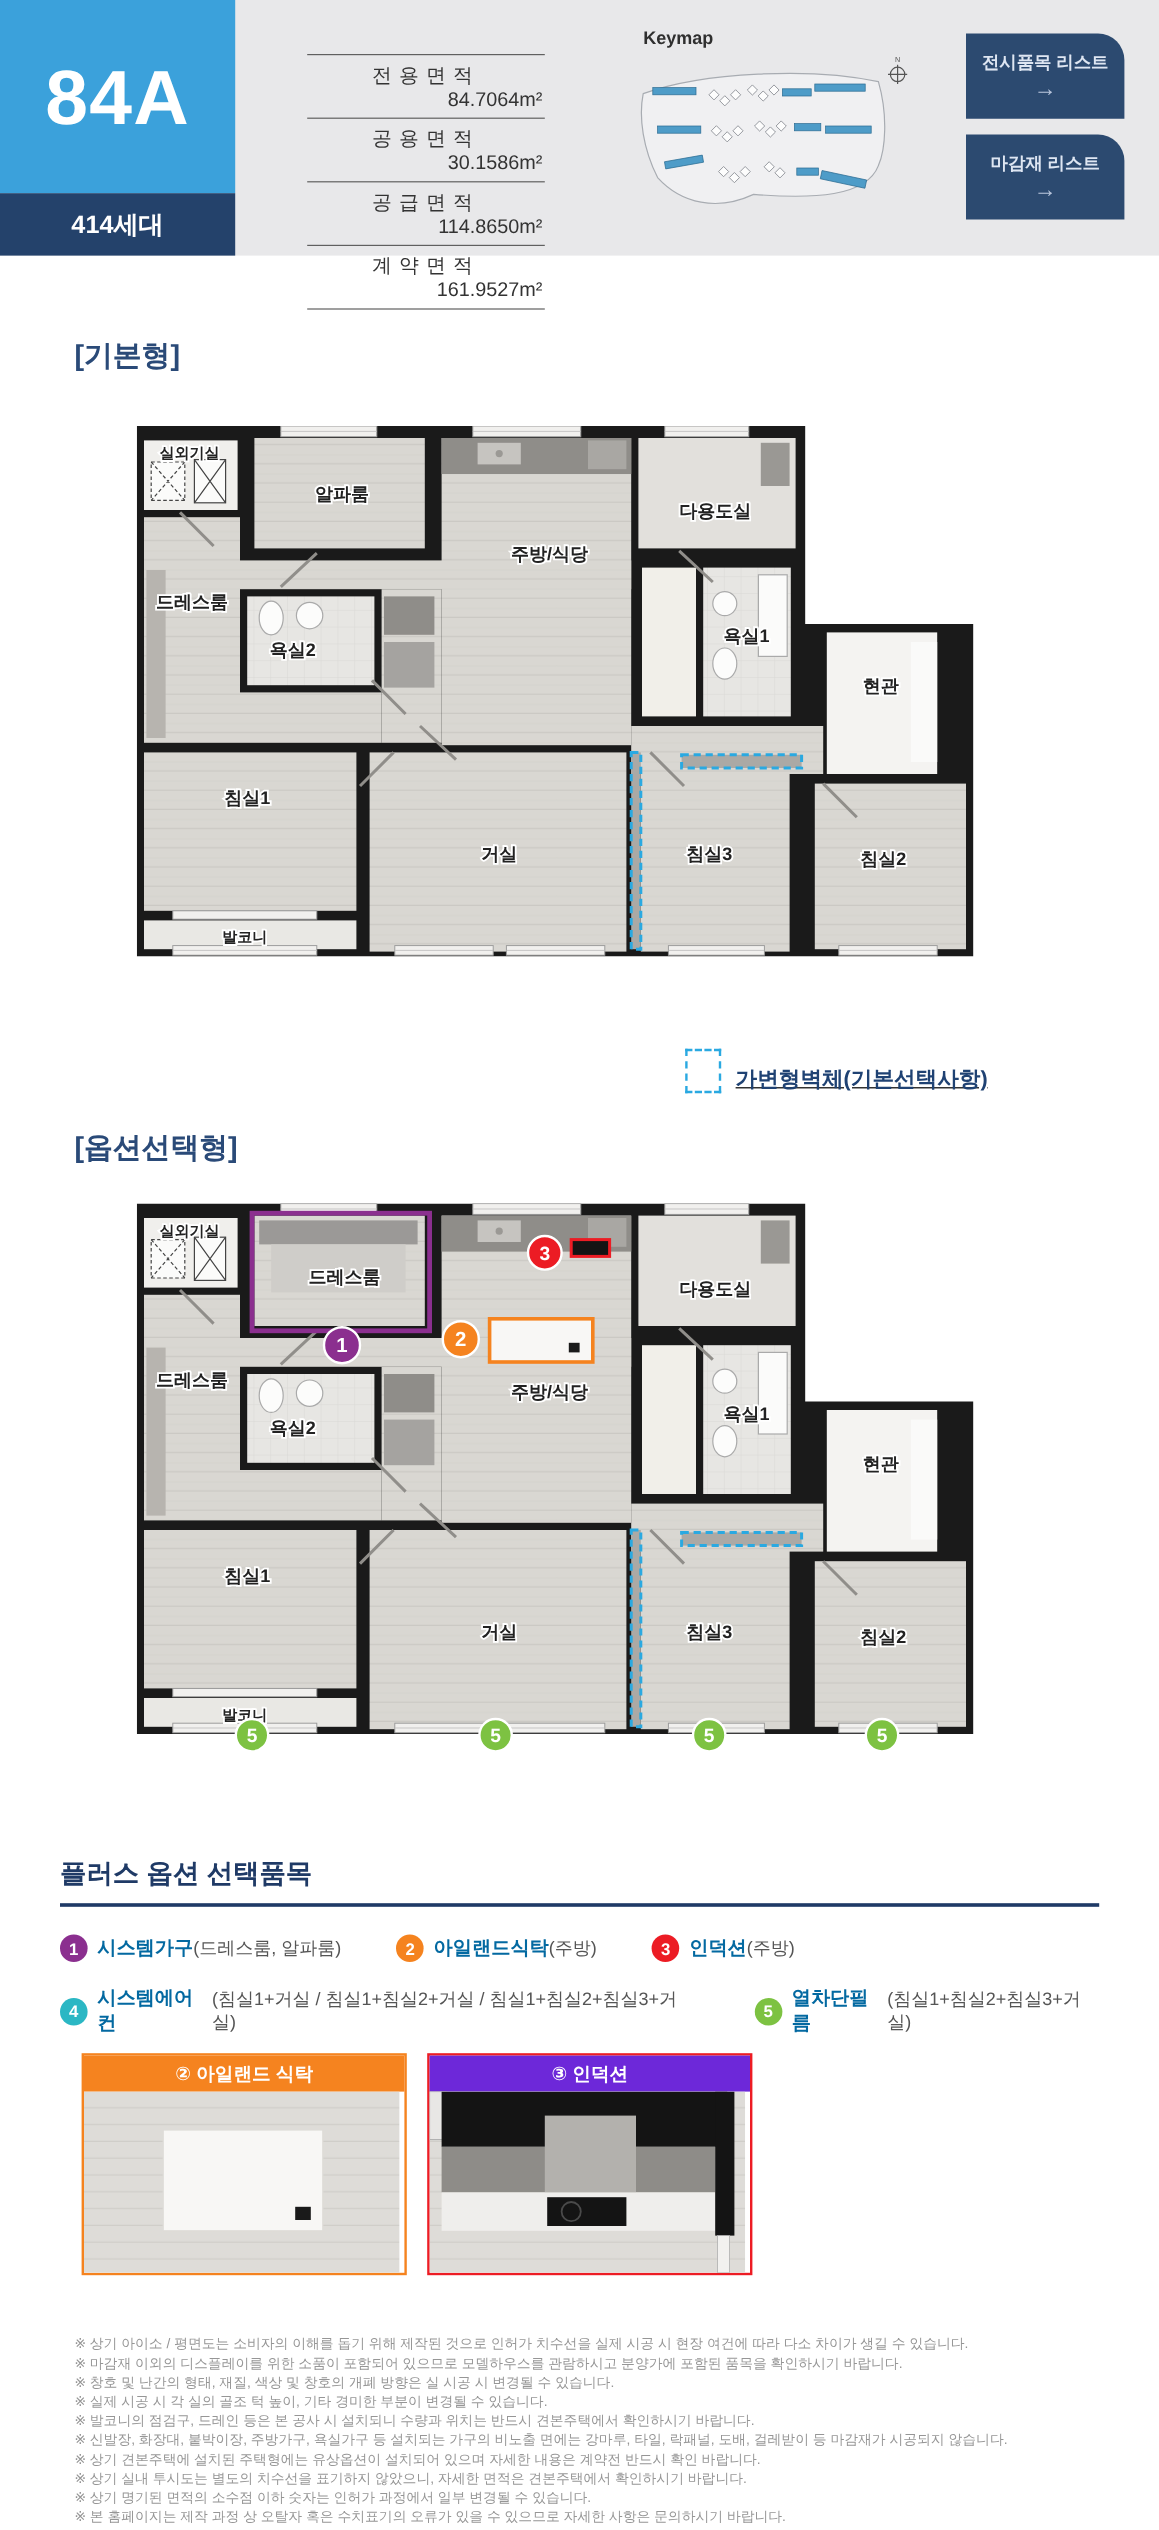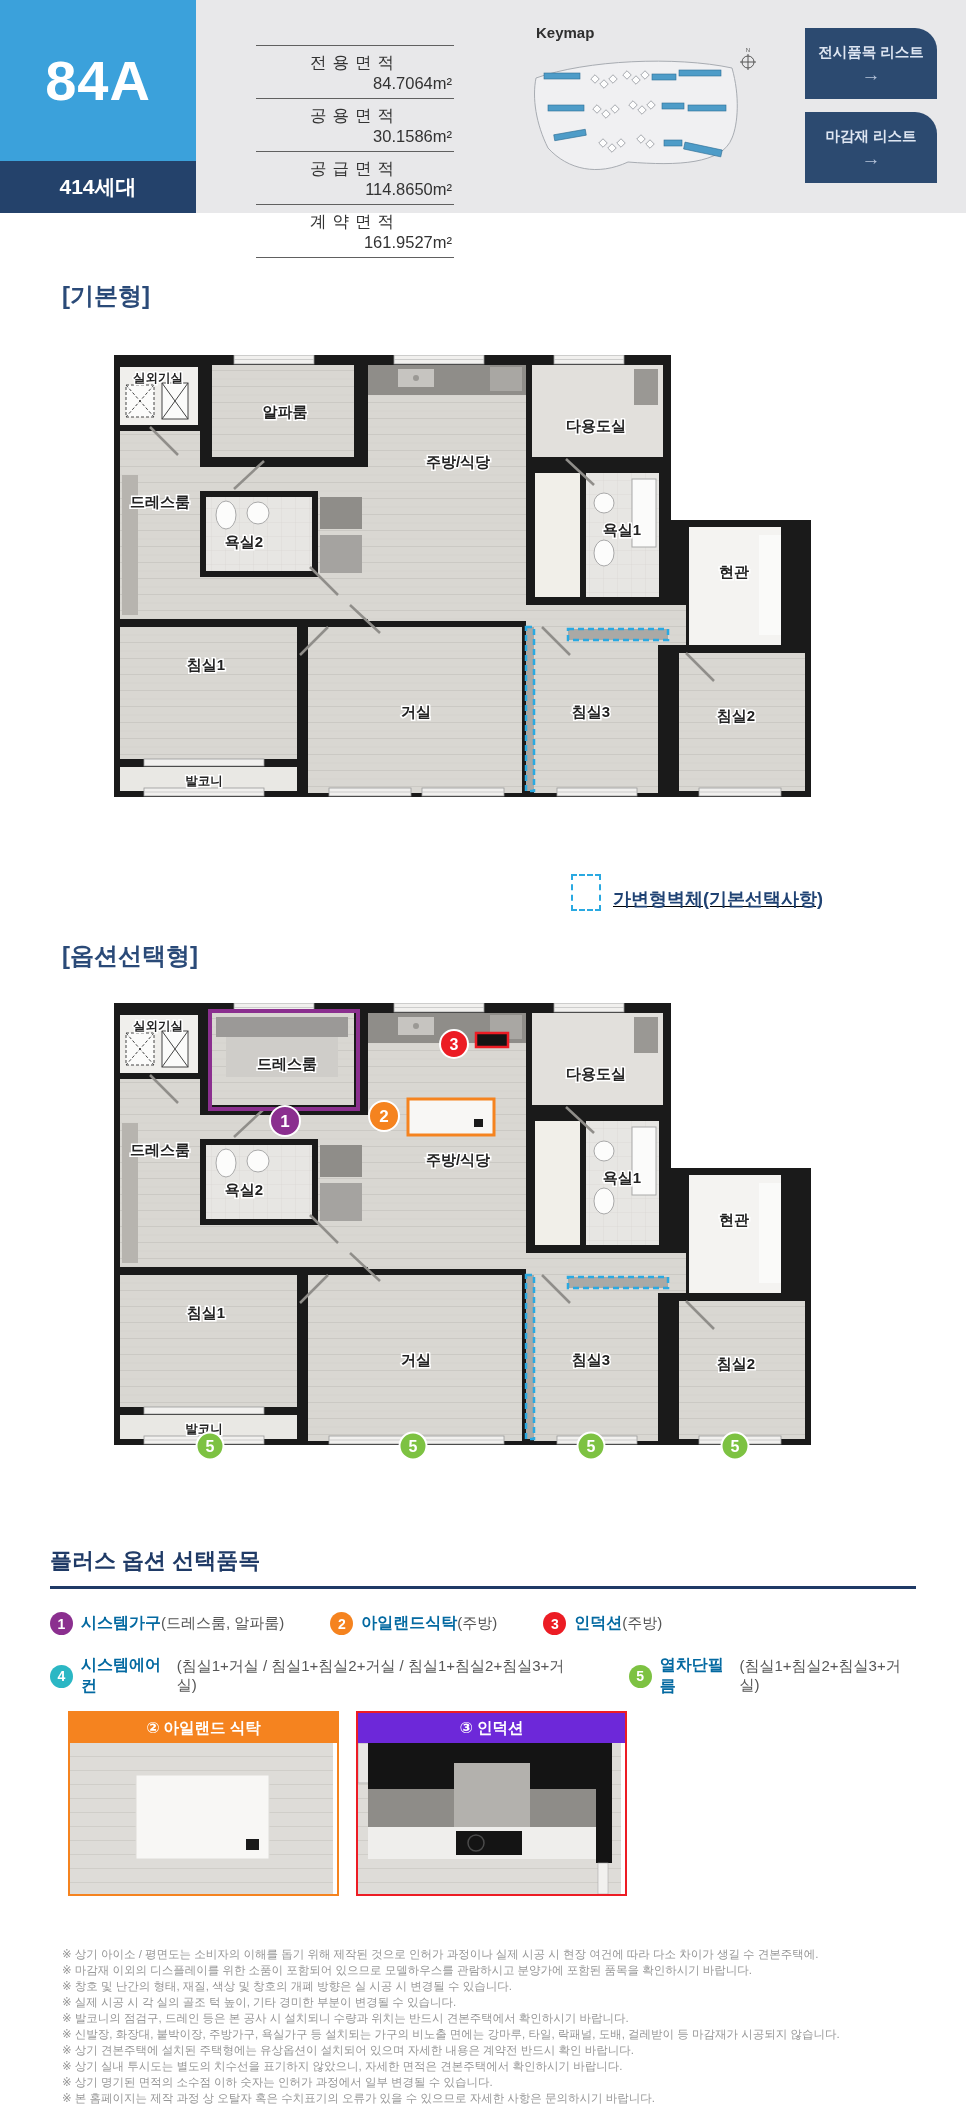--- a/index.html
+++ b/index.html
@@ -1,21 +1,21 @@
 <!DOCTYPE html>
 <html><head>
 <meta charset="utf-8">
 <style>
   html,body{margin:0;padding:0;background:#fff;}
   body{font-family:"Liberation Sans","DejaVu Sans",sans-serif;}
   .page{position:relative;width:966px;height:2108px;background:#fff;overflow:hidden;}
   
   .header{position:absolute;left:0;top:0;width:966px;height:213px;background:#E8E8EA;}
   .unit-badge{position:absolute;left:0;top:0;width:196px;height:213px;}
-  .unit-name{height:161px;background:#3BA1DB;color:#fff;font-size:56px;font-weight:600;
+  .unit-name{height:161px;background:#3BA1DB;color:#fff;font-size:64px;font-weight:600;
              display:flex;align-items:center;justify-content:center;letter-spacing:1px;}
   .unit-count{height:52px;background:#24426B;color:#fff;font-size:21px;font-weight:600;
               display:flex;align-items:center;justify-content:center;}
   .area-table{position:absolute;left:256px;top:45px;width:198px;}
   .arow{display:flex;align-items:center;border-top:1.5px solid #606060;padding:5.5px 2px;flex-direction:column;}
   .arow:last-child{border-bottom:1.5px solid #606060;}
   .alabel{font-size:16.5px;color:#333;letter-spacing:6px;}
   .avalue{margin-left:auto;font-size:16.5px;color:#333;}
   .keymap-label{position:absolute;left:536px;top:24px;font-size:15px;font-weight:700;color:#2F2F2F;}
   .keymap-svg{position:absolute;left:526px;top:46px;}
@@ -393,21 +393,21 @@
         <rect x="10" y="84" width="228" height="32" fill="#EFEEEC"></rect>
         <rect x="98" y="88" width="66" height="24" fill="#141414"></rect>
         <circle cx="118" cy="100" r="8" fill="none" stroke="#4A4A4A" stroke-width="1.5"></circle>
         <rect x="238" y="0" width="16" height="120" fill="#141414"></rect>
         <rect x="240" y="120" width="10" height="31" fill="#F2F1EF" stroke="#AAA" stroke-width="0.6"></rect>
       </svg>
     </div>
   </div>
 
   <div class="notes">
-    <div class="note-line">※ 상기 아이소 / 평면도는 소비자의 이해를 돕기 위해 제작된 것으로 인허가 과정이나 실제 시공 시 현장 여건에 따라 다소 차이가 생길 수 견본주택에.</div>
+    <div class="note-line">※ 상기 아이소 / 평면도는 소비자의 이해를 돕기 위해 제작된 것으로 인허가 치수선을 실제 시공 시 현장 여건에 따라 다소 차이가 생길 수 있습니다.</div>
     <div class="note-line">※ 마감재 이외의 디스플레이를 위한 소품이 포함되어 있으므로 모델하우스를 관람하시고 분양가에 포함된 품목을 확인하시기 바랍니다.</div>
     <div class="note-line">※ 창호 및 난간의 형태, 재질, 색상 및 창호의 개폐 방향은 실 시공 시 변경될 수 있습니다.</div>
     <div class="note-line">※ 실제 시공 시 각 실의 골조 턱 높이, 기타 경미한 부분이 변경될 수 있습니다.</div>
     <div class="note-line">※ 발코니의 점검구, 드레인 등은 본 공사 시 설치되니 수량과 위치는 반드시 견본주택에서 확인하시기 바랍니다.</div>
     <div class="note-line">※ 신발장, 화장대, 붙박이장, 주방가구, 욕실가구 등 설치되는 가구의 비노출 면에는 강마루, 타일, 락패널, 도배, 걸레받이 등 마감재가 시공되지 않습니다.</div>
     <div class="note-line">※ 상기 견본주택에 설치된 주택형에는 유상옵션이 설치되어 있으며 자세한 내용은 계약전 반드시 확인 바랍니다.</div>
     <div class="note-line">※ 상기 실내 투시도는 별도의 치수선을 표기하지 않았으니, 자세한 면적은 견본주택에서 확인하시기 바랍니다.</div>
     <div class="note-line">※ 상기 명기된 면적의 소수점 이하 숫자는 인허가 과정에서 일부 변경될 수 있습니다.</div>
     <div class="note-line">※ 본 홈페이지는 제작 과정 상 오탈자 혹은 수치표기의 오류가 있을 수 있으므로 자세한 사항은 문의하시기 바랍니다.</div>
   </div>

